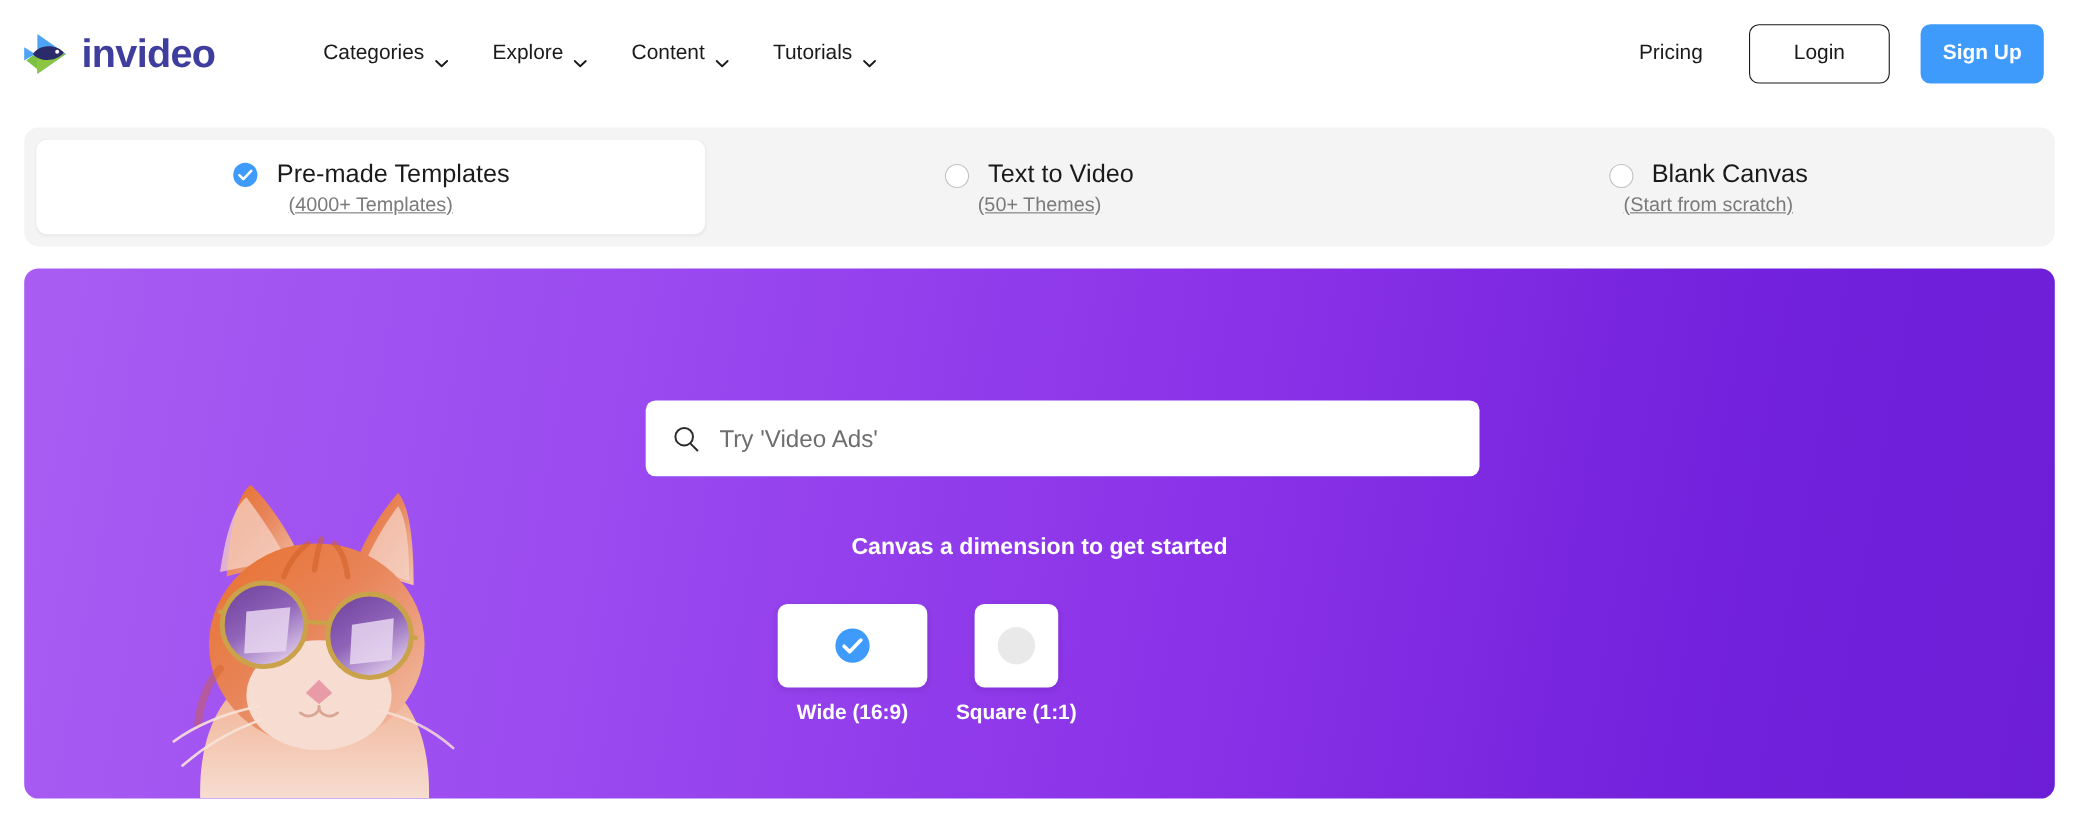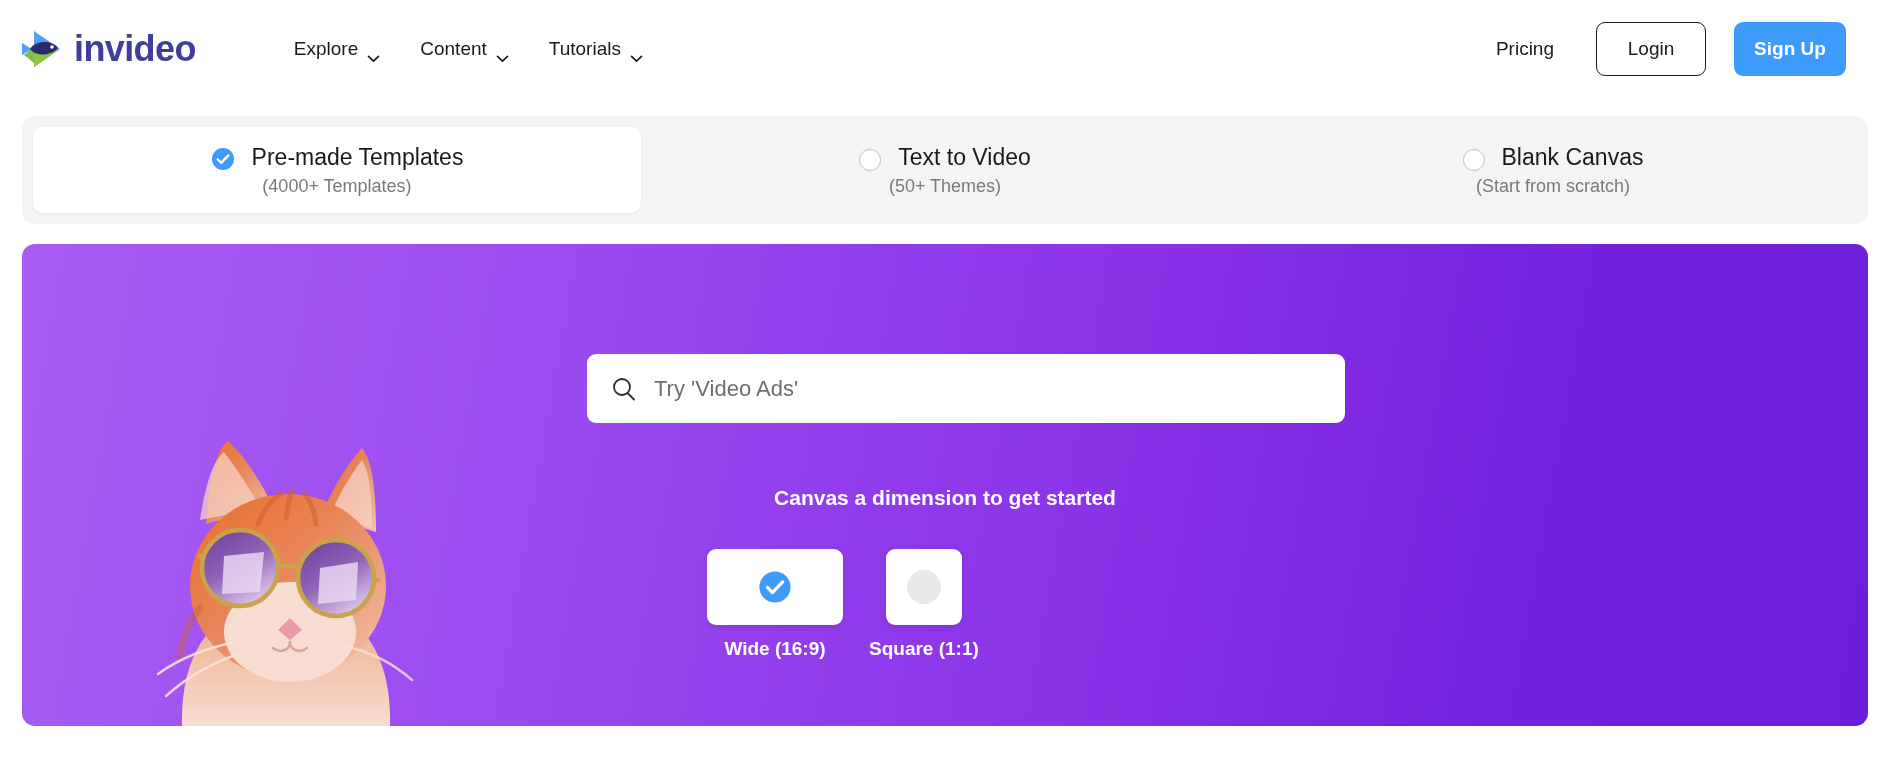--- a/index.html
+++ b/index.html
@@ -52,31 +52,31 @@
     display: inline-block;
     position: relative;
     top: 1px;
   }
 
   .header-right {
     margin-left: auto;
     display: flex;
     align-items: center;
     gap: 0;
-    padding-right: 44px;
+    padding-right: 32px;
   }
   .pricing-link {
     font-size: 19px;
     color: #1a1a1a;
     cursor: pointer;
     margin-right: 42px;
     white-space: nowrap;
   }
   .btn-login {
-    width: 110px;
+    width: 128px;
     height: 54px;
     border: 1.6px solid #1a1a1a;
     border-radius: 9px;
     background: #ffffff;
     font-size: 19px;
     color: #1a1a1a;
     font-family: inherit;
     cursor: pointer;
     margin-right: 28px;
   }
@@ -114,21 +114,21 @@
     gap: 5px;
     cursor: pointer;
     background: transparent;
   }
   .tab.active {
     background: #ffffff;
     box-shadow: 0 1px 3px rgba(0,0,0,0.06);
   }
   .tab-top { display: flex; align-items: flex-end; gap: 17px; }
   .tab-label { font-size: 23px; color: #1a1a1a; white-space: nowrap; }
-  .tab-sub { font-size: 18px; color: #7a7a7a; white-space: nowrap; }
+  .tab-sub { font-size: 18px; color: #7a7a7a; white-space: nowrap; text-decoration: underline; }
   .radio-off {
     width: 22px; height: 22px;
     border-radius: 50%;
     border: 1.6px solid #c2c2c2;
     background: #ffffff;
     flex: 0 0 22px;
   }
   .radio-on { width: 24px; height: 24px; flex: 0 0 24px; display: block; }
 
   
@@ -138,21 +138,21 @@
     height: 482px;
     border-radius: 13px;
     background: linear-gradient(100deg, #A95DF2 0%, #9B4BF0 28%, #8A32E8 58%, #7321DC 82%, #6C1ED6 100%);
     overflow: hidden;
   }
   .cat { position: absolute; left: 118px; bottom: 0; width: 292px; height: 330px; }
 
   .search-box {
     position: absolute;
     left: 565px;
-    top: 110px;
+    top: 120px;
     width: 758px;
     height: 69px;
     background: #ffffff;
     border-radius: 9px;
     display: flex;
     align-items: center;
     padding: 0 24px;
     gap: 17px;
     cursor: text;
   }
@@ -209,20 +209,28 @@
       <polygon points="4,18 14,24 4,30" fill="#4FA3F7"></polygon>
       <polygon points="16,6 42,24 16,42" fill="#4FA3F7"></polygon>
       <polygon points="16,24 42,24 16,42" fill="#8CC63F"></polygon>
       <path d="M12,24 C18,15 34,15 40,23 C34,31 18,32 12,24 Z" fill="#2B2B6B"></path>
       <circle cx="34" cy="22" r="1.8" fill="#ffffff"></circle>
     </svg>
     <span class="logo-text">invideo</span>
   </div>
 
   <nav class="nav">
+    <div class="nav-item">
+      <span>Categories</span>
+      <span class="chev">
+        <svg viewBox="0 0 14 9" width="13" height="8">
+            <path d="M1.4 1.6 L7 7 L12.6 1.6" stroke="#1a1a1a" stroke-width="1.9" fill="none" stroke-linecap="round" stroke-linejoin="round"></path>
+          </svg>
+      </span>
+    </div>
     <div class="nav-item">
       <span>Explore</span>
       <span class="chev">
         <svg viewBox="0 0 14 9" width="13" height="8">
             <path d="M1.4 1.6 L7 7 L12.6 1.6" stroke="#1a1a1a" stroke-width="1.9" fill="none" stroke-linecap="round" stroke-linejoin="round"></path>
           </svg>
       </span>
     </div>
     <div class="nav-item">
       <span>Content</span>

